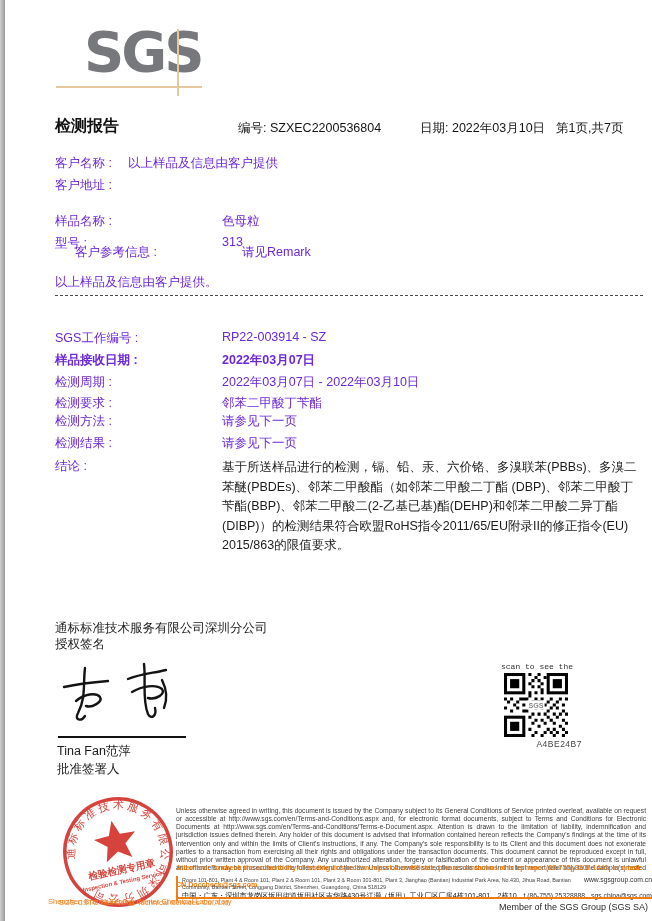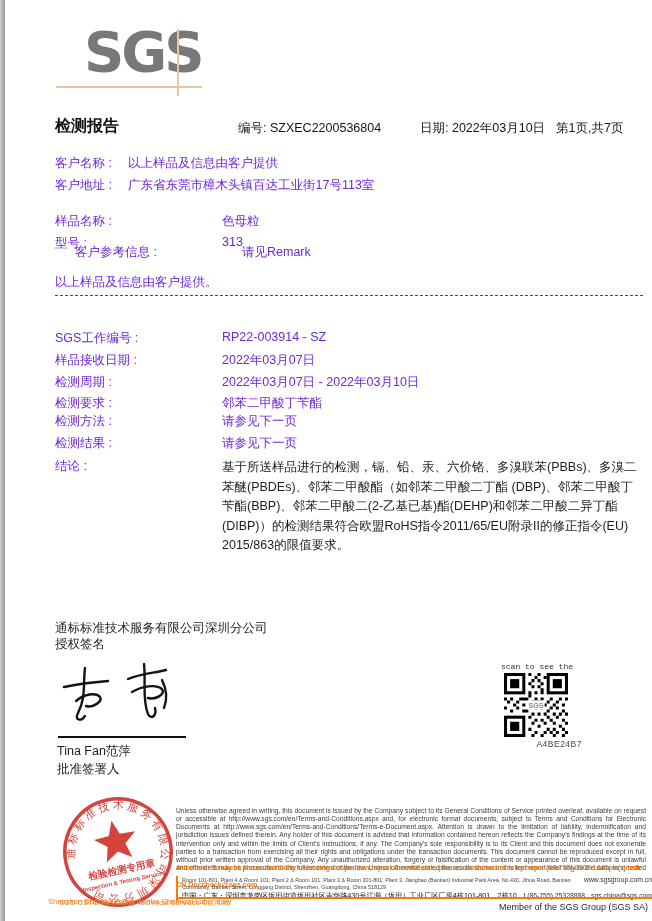--- a/index.html
+++ b/index.html
@@ -83,21 +83,20 @@
     <span>2022年03月10日</span>
   </div>
   <div class="hmeta" style="left:556px;">第1页,共7页</div>
 
   <div class="row" style="top:155px;width:590px;">
     <span>客户名称 :</span>
     <span class="val-a">以上样品及信息由客户提供</span>
   </div>
   <div class="row" style="top:177px;width:590px;">
     <span>客户地址 :</span>
-    <span class="val-a">广东省东莞市樟木头镇百达工业街17号113室</span>
   </div>
 
   <div class="row" style="top:213px;width:590px;">
     <span>样品名称 :</span>
     <span class="val-b">色母粒</span>
   </div>
   <div class="row" style="top:235px;width:590px;">
     <span>型号 :</span>
     <span class="val-b">313</span>
   </div>
@@ -106,21 +105,21 @@
     <span class="val-b">请见Remark</span>
   </div>
   <div class="row" style="top:274px;">以上样品及信息由客户提供。</div>
 
   <div class="dashline"></div>
 
   <div class="row" style="top:330px;width:590px;">
     <span>SGS工作编号 :</span>
     <span class="val-b">RP22-003914 - SZ</span>
   </div>
-  <div class="row" style="top:352px;width:590px;">
+  <div class="row" style="top:352px;width:590px;font-weight:bold;">
     <span>样品接收日期 :</span>
     <span class="val-b">2022年03月07日</span>
   </div>
   <div class="row" style="top:374px;width:590px;">
     <span>检测周期 :</span>
     <span class="val-b">2022年03月07日 - 2022年03月10日</span>
   </div>
   <div class="row" style="top:395px;width:590px;">
     <span>检测要求 :</span>
     <span class="val-b">邻苯二甲酸丁苄酯</span>

